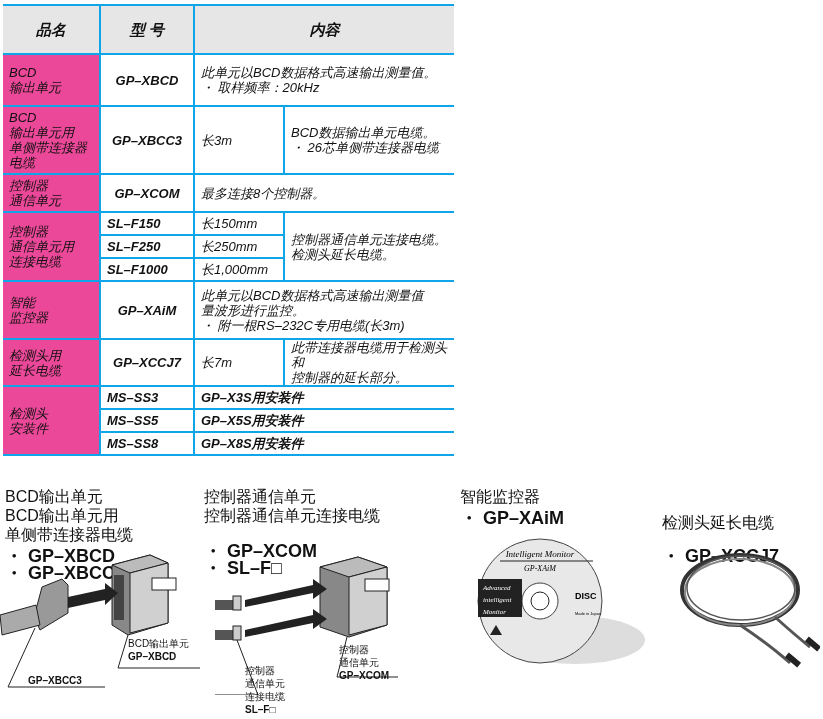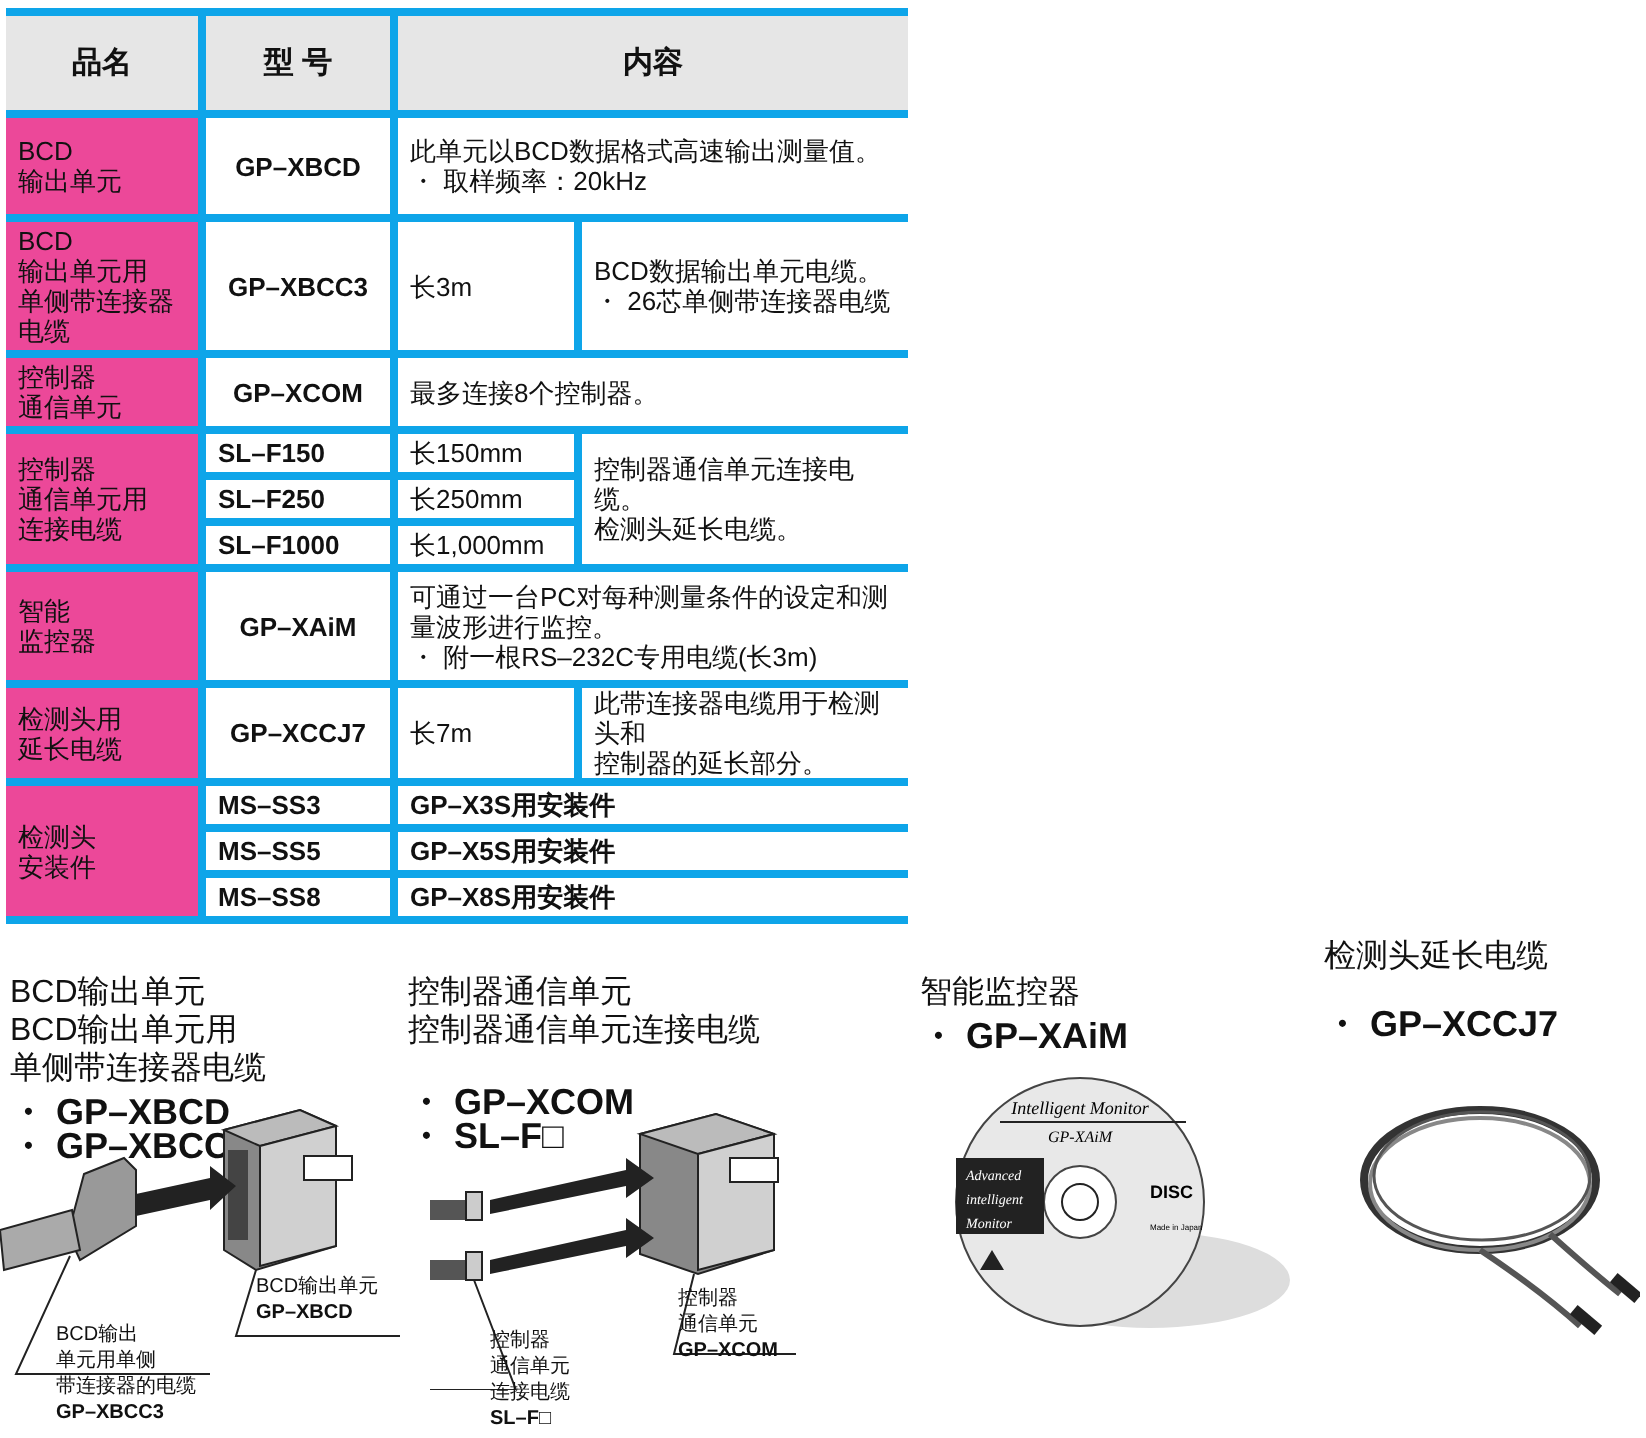--- a/index.html
+++ b/index.html
@@ -1,20 +1,20 @@
 <!DOCTYPE html>
 <html><head>
 <meta charset="utf-8">
 <style>
   html, body { margin:0; padding:0; background:#fff; }
   body { width:823px; height:719px; position:relative; overflow:hidden;
          font-family:"Liberation Sans","DejaVu Sans",sans-serif; color:#111; }
   table.spec { position:absolute; left:3px; top:4px; width:451px; border-collapse:collapse;
                font-size:13px; line-height:15px; }
-  table.spec td, table.spec th { border:4px solid #0ea5e9; padding:0 6px; vertical-align:middle; }
+  table.spec td, table.spec th { border:2px solid #0ea5e9; padding:0 6px; vertical-align:middle;font-style:italic; }
   table.spec { border-top:2px solid #111; border-bottom:2px solid #111; }
   table.spec th { background:#e6e6e6; font-weight:bold; font-size:15px; height:47px; text-align:center; }
   table.spec tr td:first-child, table.spec tr th:first-child { border-left:none; }
   table.spec tr td:last-child, table.spec tr th:last-child { border-right:none;margin-top:32px; }
   td.name { background:#ec4899; width:84px; padding-left:8px; }
   td.model { font-weight:bold; width:80px; padding-left:8px; }
   td.model.c { text-align:center; }
   .multi { white-space:pre-line; }
   .sec { position:absolute; }
   .sec-title { font-size:16px; line-height:19px; white-space:pre-line; }
@@ -70,21 +70,21 @@
     <td>长250mm</td>
   </tr>
   <tr style="height:23px">
     <td class="model">SL–F1000</td>
     <td>长1,000mm</td>
   </tr>
   <tr style="height:58px">
     <td class="name multi">智能
 监控器</td>
     <td class="model c">GP–XAiM</td>
-    <td class="multi" colspan="2">可通过一台PC对每种测量条件的设定和测
+    <td class="multi" colspan="2">此单元以BCD数据格式高速输出测量值
 量波形进行监控。
 ・ 附一根RS–232C专用电缆(长3m)</td>
   </tr>
   <tr style="height:42px">
     <td class="name multi">检测头用
 延长电缆</td>
     <td class="model c">GP–XCCJ7</td>
     <td>长7m</td>
     <td class="multi">此带连接器电缆用于检测头和
 控制器的延长部分。</td>
@@ -122,23 +122,21 @@
   <polygon points="68,52 105,44 105,38 118,48 105,60 105,55 68,63" fill="#222"></polygon>
   <path d="M42 42 L62 34 L68 40 L68 68 L40 85 L34 72 Z" fill="#999" stroke="#222"></path>
   <path d="M0 70 L36 60 L40 80 L2 90 Z" fill="#aaa" stroke="#222"></path>
   <polyline points="128,90 118,123 200,123" fill="none" stroke="#222"></polyline>
   <polyline points="35,83 8,142 105,142" fill="none" stroke="#222"></polyline>
 </svg>
 <div class="lbl" style="left:128px;top:624px">
   <span>BCD输出单元</span><br><b>GP–XBCD</b>
 </div>
 <div class="lbl" style="left:28px;top:648px">
-  <span>BCD输出
-单元用单侧
-带连接器的电缆</span><br><b>GP–XBCC3</b>
+  <br><b>GP–XBCC3</b>
 </div>
 
 <div class="sec" style="left:204px;top:487px">
   <div class="sec-title">控制器通信单元
 控制器通信单元连接电缆</div>
   <div class="sec-item" style="margin-top:18px">・ GP–XCOM</div>
   <div class="sec-item">・ SL–F□</div>
 </div>
 <svg style="left:215px;top:545px" width="230" height="150" viewBox="0 0 230 150">
   <path d="M105 22 L143 12 L172 22 L172 80 L134 92 L105 82 Z" fill="#888" stroke="#222"></path>
@@ -178,21 +176,21 @@
   <line x1="35" y1="26" x2="128" y2="26" stroke="#222"></line>
   <text x="75" y="36" font-size="8" font-style="italic" text-anchor="middle" font-family="Liberation Serif, serif">GP-XAiM</text>
   <text x="18" y="55" font-size="7" font-style="italic" fill="#fff" font-family="Liberation Serif, serif">Advanced</text>
   <text x="18" y="67" font-size="7" font-style="italic" fill="#fff" font-family="Liberation Serif, serif">intelligent</text>
   <text x="18" y="79" font-size="7" font-style="italic" fill="#fff" font-family="Liberation Serif, serif">Monitor</text>
   <text x="110" y="64" font-size="9" font-weight="bold">DISC</text>
   <text x="110" y="80" font-size="4">Made in Japan</text>
   <polygon points="25,100 31,90 37,100" fill="#222"></polygon>
 </svg>
 
-<div class="sec" style="left:662px;top:469px">
+<div class="sec" style="left:662px;top:513px">
   <div class="sec-title">检测头延长电缆</div>
   <div class="sec-item" style="margin-top:16px">・ GP–XCCJ7</div>
 </div>
 <svg style="left:680px;top:545px" width="140" height="130" viewBox="0 0 140 130">
   <ellipse cx="60" cy="45" rx="58" ry="35" fill="none" stroke="#333" stroke-width="4"></ellipse>
   <ellipse cx="60" cy="47" rx="55" ry="33" fill="none" stroke="#888" stroke-width="2"></ellipse>
   <ellipse cx="61" cy="43" rx="54" ry="32" fill="none" stroke="#555" stroke-width="1.5"></ellipse>
   <path d="M60 80 Q 90 100 110 118" fill="none" stroke="#555" stroke-width="3"></path>
   <path d="M95 72 Q 115 90 130 102" fill="none" stroke="#555" stroke-width="3"></path>
   <rect x="105" y="112" width="16" height="6" fill="#222" transform="rotate(40 113 115)"></rect>

